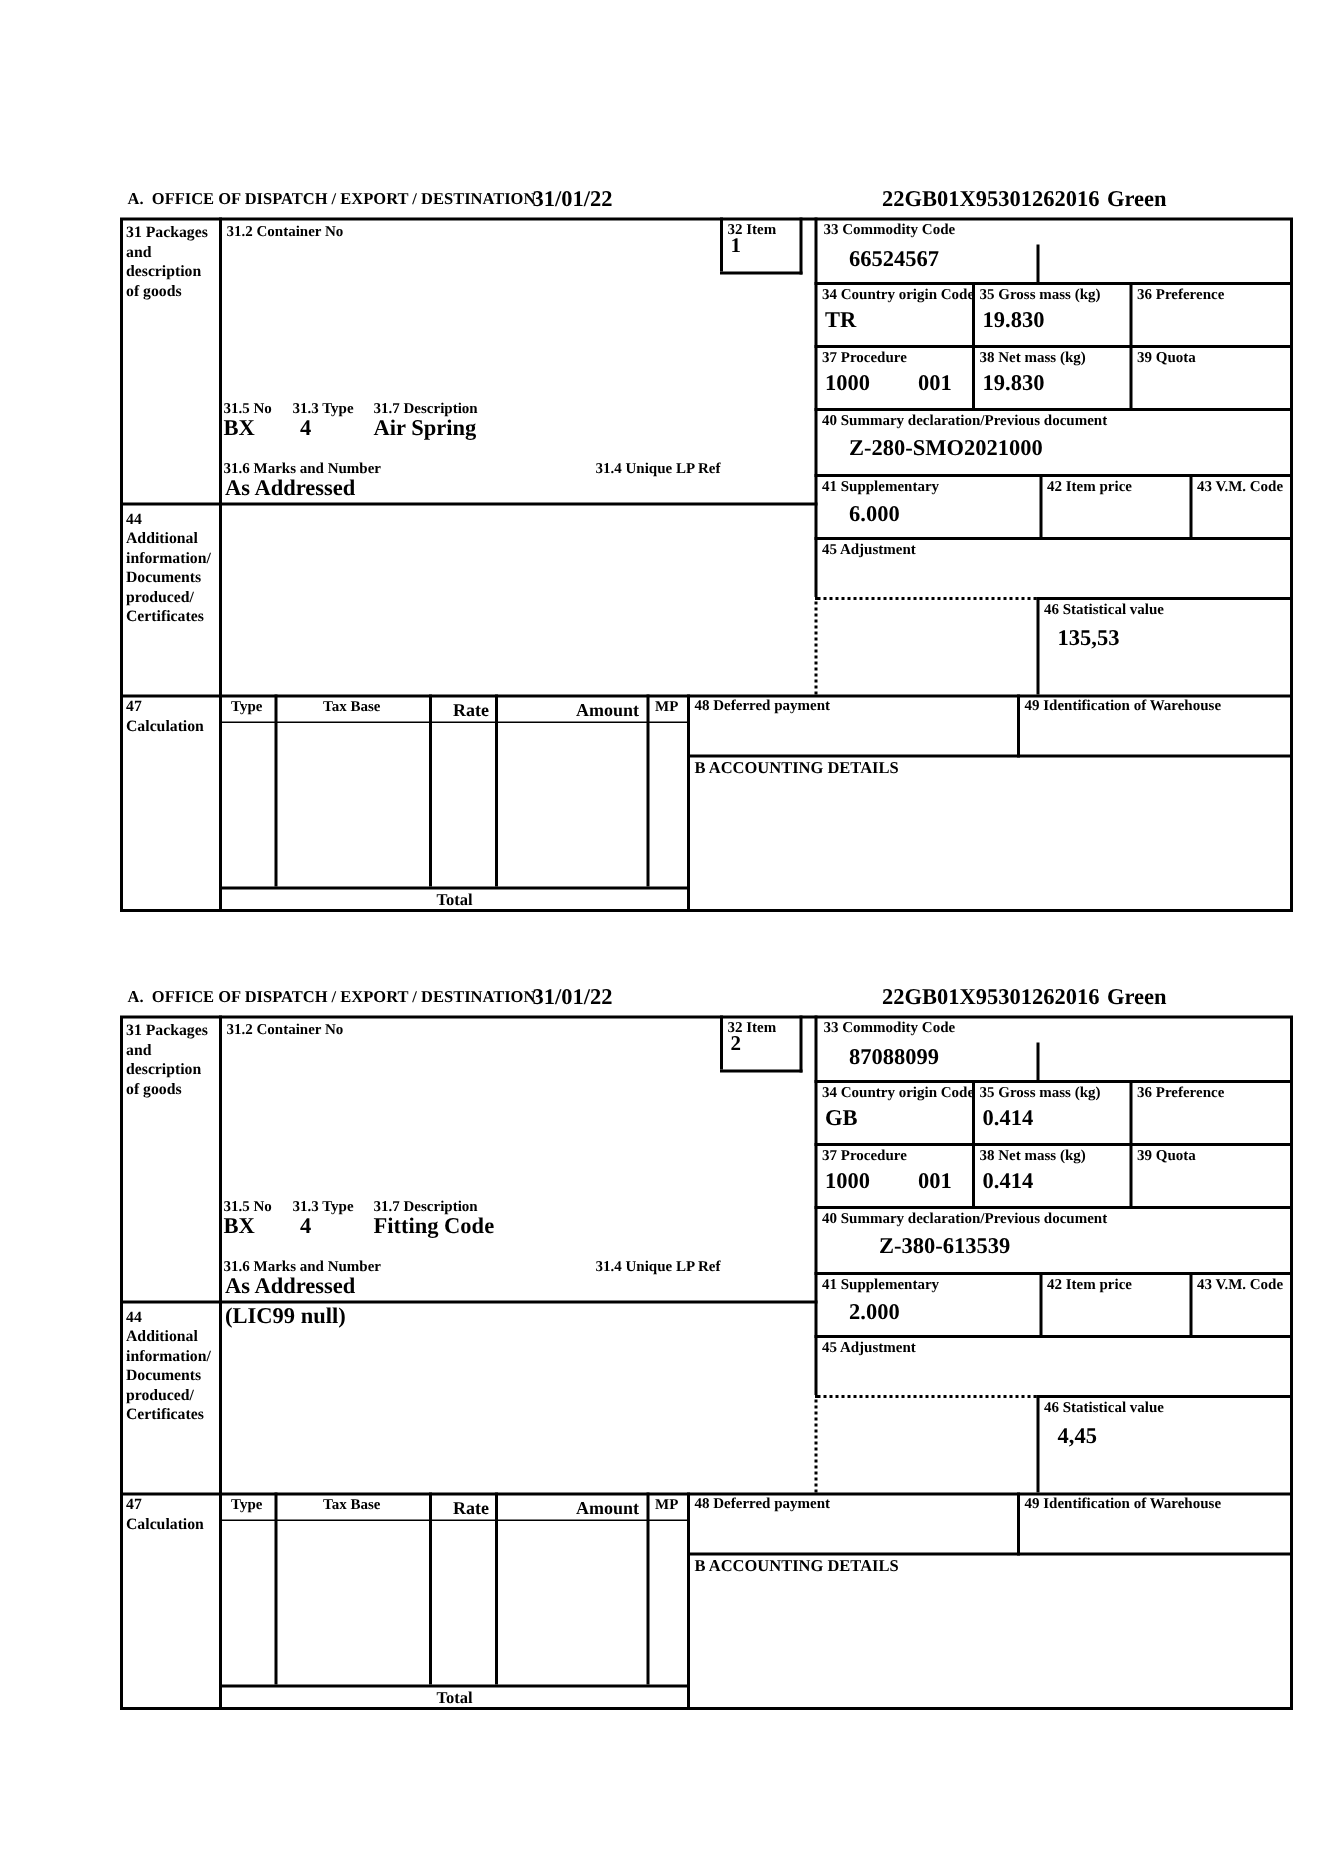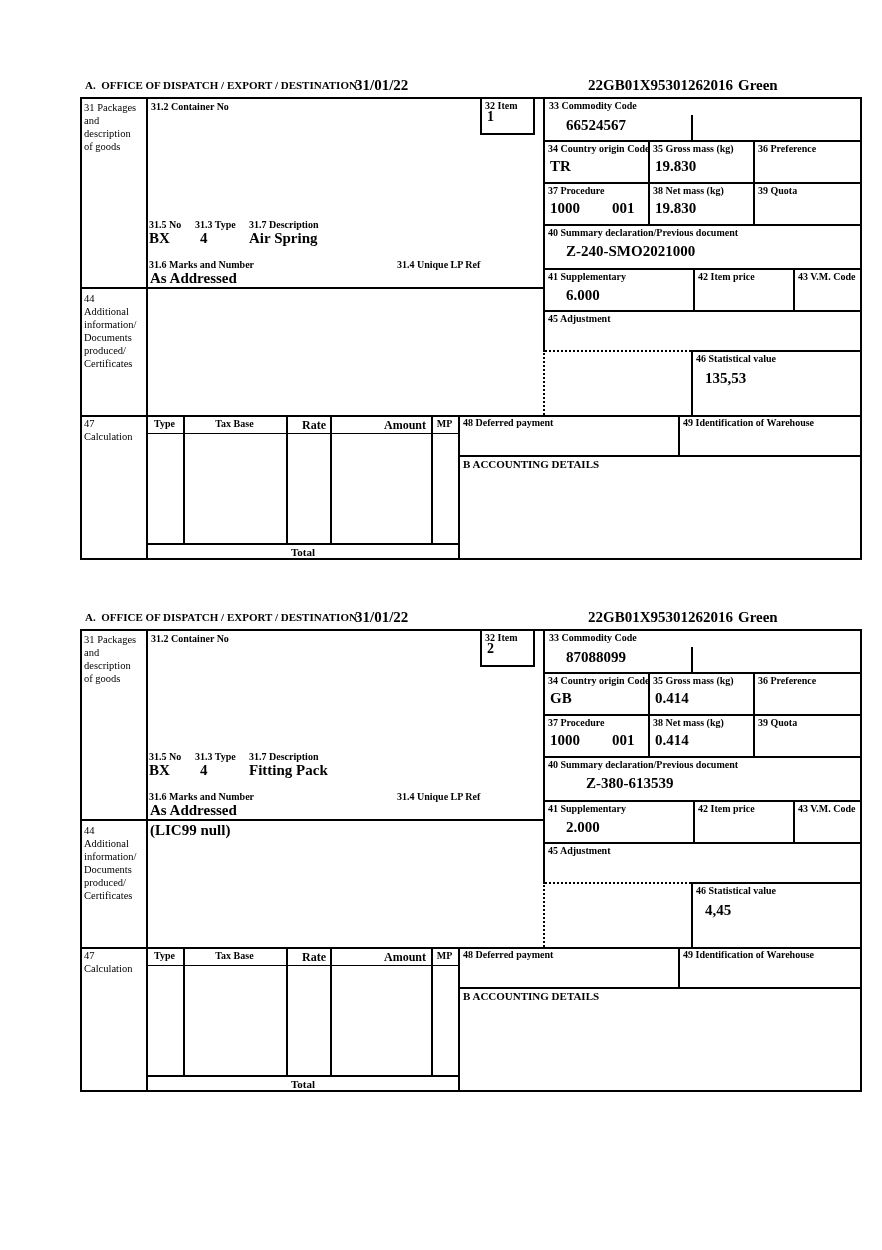--- a/index.html
+++ b/index.html
@@ -1,20 +1,20 @@
 <!DOCTYPE html>
 <html><head>
 <meta charset="utf-8">
 <style>
   html,body{margin:0;padding:0;background:#fff;}
   .page{position:relative;width:882px;height:1250px;background:#ffffff;color:#000;
         font-family:"Liberation Serif", serif;overflow:hidden;}
-  .sec{position:absolute;left:0;width:882px;height:500px;}
+  .sec{position:absolute;left:0;width:882px;height:500px;margin-top:48px;}
   .lbl{position:absolute;font-size:10px;font-weight:bold;white-space:pre;line-height:11px;}
-  .lbl-multi{position:absolute;font-size:10.5px;font-weight:normal;white-space:pre-line;line-height:13px;}
+  .lbl-multi{position:absolute;font-size:10.5px;font-weight:bold;white-space:pre-line;line-height:13px;}
   .val{position:absolute;font-size:15px;font-weight:bold;white-space:pre;line-height:16px;}
   .val-sm{position:absolute;font-size:14px;font-weight:bold;white-space:pre;line-height:14px;}
   .hl{position:absolute;height:2px;background:#000;}
   .hl1{position:absolute;height:1px;background:#000;}
   .vl{position:absolute;width:2px;background:#000;}
   .hd{position:absolute;height:0;border-top:2px dotted #000;}
   .vd{position:absolute;width:0;border-left:2px dotted #000;}
   .frame{position:absolute;border:2px solid #000;}
   .cellc{position:absolute;font-size:10px;font-weight:bold;text-align:center;font-family:Liberation Serif, serif;}
   .cellr{position:absolute;font-size:12px;font-weight:bold;text-align:right;}
@@ -84,21 +84,21 @@
     <span class="lbl" style="left:653px;top:109px;">38 Net mass (kg)</span>
     <span class="val" style="left:655px;top:124px;">19.830</span>
     <span class="lbl" style="left:758px;top:109px;">39 Quota</span>
     <span class="lbl" style="left:149px;top:143px;">31.5 No</span>
     <span class="lbl" style="left:195px;top:143px;">31.3 Type</span>
     <span class="lbl" style="left:249px;top:143px;">31.7 Description</span>
     <span class="val" style="left:149px;top:154px;">BX</span>
     <span class="val" style="left:200px;top:154px;">4</span>
     <span class="val" style="left:249px;top:154px;">Air Spring</span>
     <span class="lbl" style="left:548px;top:151px;">40 Summary declaration/Previous document</span>
-    <span class="val" style="left:566px;top:167px;">Z-240-SMO2021000</span>
+    <span class="val" style="left:566px;top:167px;">Z-280-SMO2021000</span>
     <span class="lbl" style="left:149px;top:183px;">31.6 Marks and Number</span>
     <span class="lbl" style="left:397px;top:183px;">31.4 Unique LP Ref</span>
     <span class="val" style="left:150px;top:194px;">As Addressed</span>
     <span class="lbl" style="left:548px;top:195px;">41 Supplementary</span>
     <span class="val" style="left:566px;top:211px;">6.000</span>
     <span class="lbl" style="left:698px;top:195px;">42 Item price</span>
     <span class="lbl" style="left:798px;top:195px;">43 V.M. Code</span>
     <span class="lbl-multi" style="left:84px;top:216px;">44
 Additional
 information/
@@ -179,21 +179,21 @@
     <span class="val" style="left:550px;top:124px;">1000</span>
     <span class="val" style="left:612px;top:124px;">001</span>
     <span class="lbl" style="left:653px;top:109px;">38 Net mass (kg)</span>
     <span class="val" style="left:655px;top:124px;">0.414</span>
     <span class="lbl" style="left:758px;top:109px;">39 Quota</span>
     <span class="lbl" style="left:149px;top:143px;">31.5 No</span>
     <span class="lbl" style="left:195px;top:143px;">31.3 Type</span>
     <span class="lbl" style="left:249px;top:143px;">31.7 Description</span>
     <span class="val" style="left:149px;top:154px;">BX</span>
     <span class="val" style="left:200px;top:154px;">4</span>
-    <span class="val" style="left:249px;top:154px;">Fitting Pack</span>
+    <span class="val" style="left:249px;top:154px;">Fitting Code</span>
     <span class="lbl" style="left:548px;top:151px;">40 Summary declaration/Previous document</span>
     <span class="val" style="left:586px;top:167px;">Z-380-613539</span>
     <span class="lbl" style="left:149px;top:183px;">31.6 Marks and Number</span>
     <span class="lbl" style="left:397px;top:183px;">31.4 Unique LP Ref</span>
     <span class="val" style="left:150px;top:194px;">As Addressed</span>
     <span class="lbl" style="left:548px;top:195px;">41 Supplementary</span>
     <span class="val" style="left:566px;top:211px;">2.000</span>
     <span class="lbl" style="left:698px;top:195px;">42 Item price</span>
     <span class="lbl" style="left:798px;top:195px;">43 V.M. Code</span>
     <span class="lbl-multi" style="left:84px;top:216px;">44

